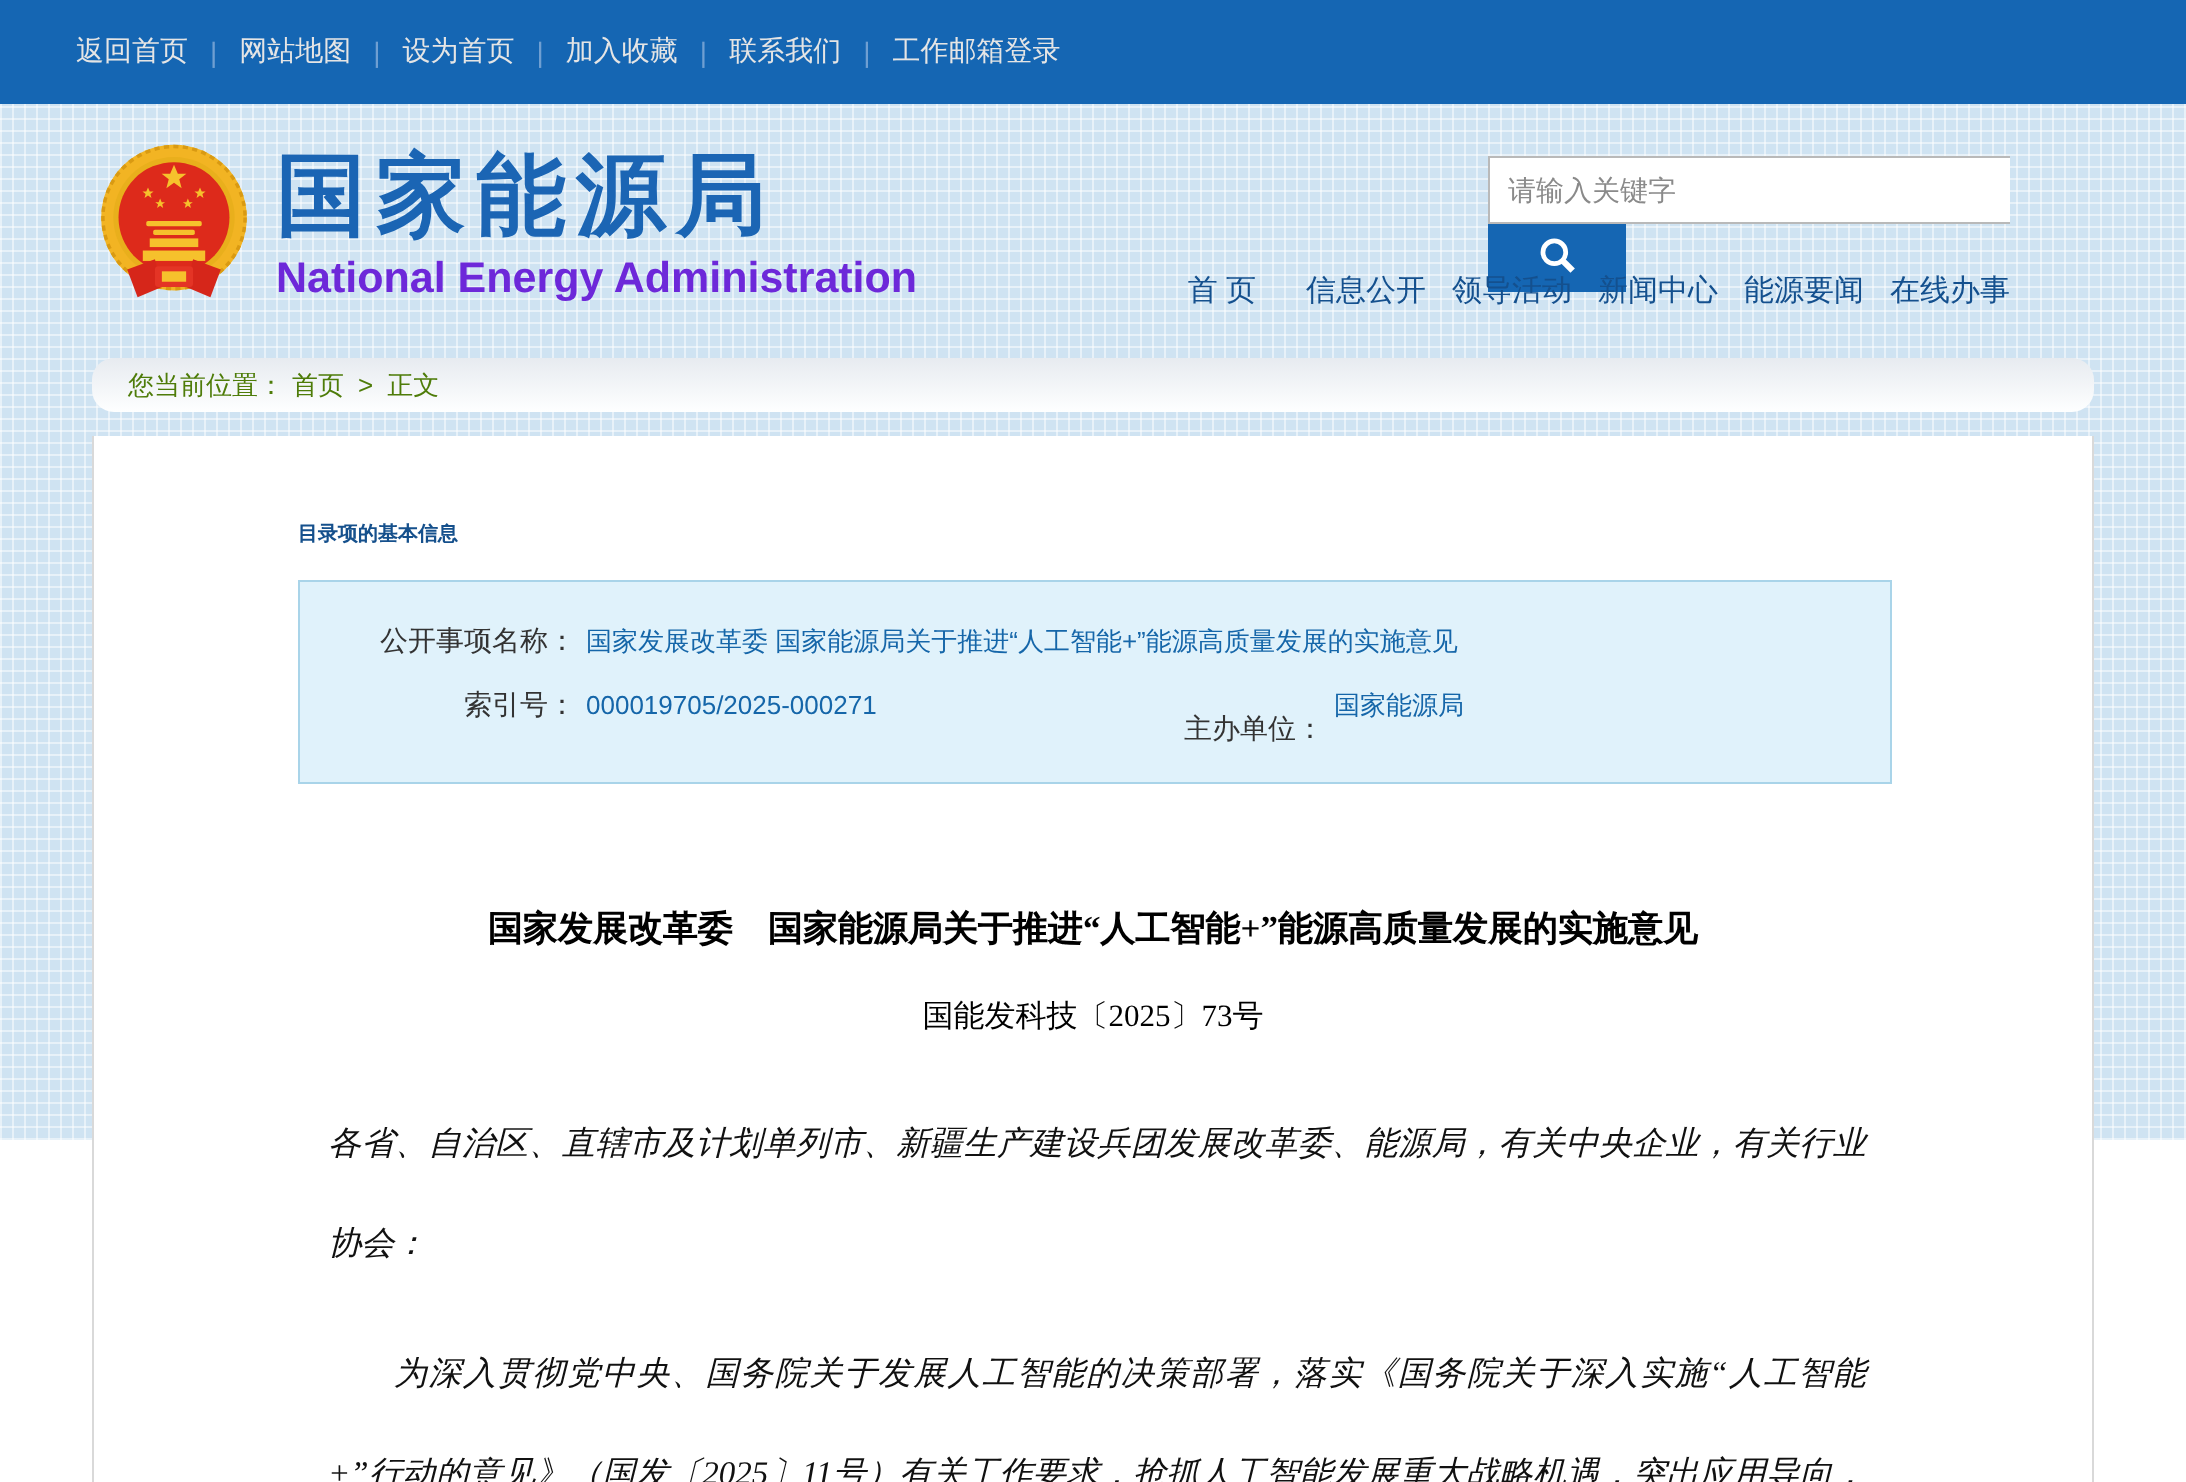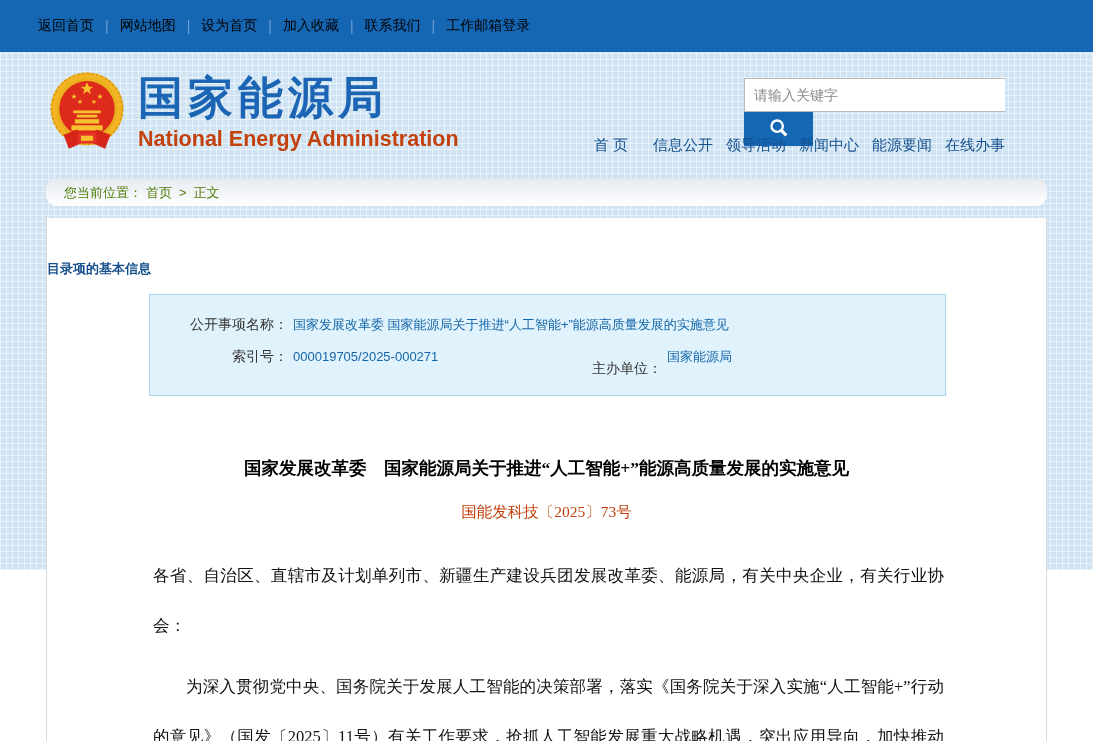--- a/index.html
+++ b/index.html
@@ -13,28 +13,28 @@
     background-color:#cfe3f2;
     background-image:
       repeating-linear-gradient(0deg, rgba(255,255,255,.5) 0 1px, transparent 1px 6px),
       repeating-linear-gradient(90deg, rgba(255,255,255,.5) 0 1px, transparent 1px 6px);
   }
   .topbar {
     position:relative; z-index:2; height:52px; background:#1566b3;
     display:flex; align-items:center; padding-left:38px;
     color:#fff; font-size:14px;
   }
-  .topbar .tlink { color:#000000; cursor:pointer; white-space:nowrap; }
+  .topbar .tlink { color:#e5e5e5; cursor:pointer; white-space:nowrap; }
   .topbar .sep { margin:0 11px; color:#6f9fd2; }
 
   .header { position:relative; z-index:2; height:118px; }
   .brand { position:absolute; left:48px; top:18px; display:flex; align-items:flex-start; }
   .brand-text { margin-left:12px; padding-top:2px; }
   .brand-cn { font-size:45px; font-weight:bold; color:#1b65b4; letter-spacing:5px; line-height:52px; }
-  .brand-en { font-size:21.5px; font-weight:bold; color:#c2410c; line-height:26px; margin-top:2px; }
+  .brand-en { font-size:21.5px; font-weight:bold; color:#6d28d9; line-height:26px; margin-top:2px; }
 
   .search { position:absolute; right:88px; top:26px; display:flex;flex-direction:column; }
   .search input {
     width:261px; height:34px; border:1px solid #b9b9b9; border-right:none;
     padding:0 9px; font-size:14px; color:#333; outline:none;
     font-family:"Liberation Sans", sans-serif;
   }
   .search input::placeholder { color:#8a8a8a; }
   .search button {
     width:69px; height:34px; background:#1566b3; border:none; cursor:pointer;
@@ -55,47 +55,47 @@
   }
   .breadcrumb .bc-link { color:#4e7c09; cursor:pointer; }
   .breadcrumb .bc-sep { margin:0 7px; }
   .breadcrumb .bc-prefix { margin-right:4px; }
 
   .content {
     position:relative; z-index:1; width:1001px; margin:12px auto 0;
     background:#fff; border-left:1px solid #d9d9d9; border-right:1px solid #d9d9d9;
     min-height:523px; padding:42px 0 30px;
   }
-  .section-title { font-size:13px; font-weight:bold; color:#15508c; }
+  .section-title { margin-left:102px; font-size:10px; font-weight:bold; color:#15508c; }
 
   .info-panel {
     margin:16px 0 0 102px; width:797px; background:#e0f2fb;
     border:1px solid #a9d4e9; padding:8px 0 16px; font-size:14px;
   }
   .info-row { display:flex; align-items:flex-start; margin-top:11px; line-height:21px; }
   .info-label { width:138px; text-align:right; color:#333; flex-shrink:0; }
   .info-value { color:#1566a9; font-size:13px; padding-left:5px; }
   .info-value.link { cursor:pointer; }
   .cell-left { display:flex; width:422px; flex-shrink:0; }
   .info-label2 { width:90px; text-align:right; color:#333; flex-shrink:0;margin-top:12px; }
 
   .doc-title {
     margin:60px 80px 0; text-align:center;
     font-family:"Liberation Serif", serif; font-weight:bold;
     font-size:17.5px; color:#000;
   }
   .doc-number {
     margin-top:22px; text-align:center;
-    font-family:"Liberation Serif", serif; font-size:15.5px; color:#c2410c;
+    font-family:"Liberation Serif", serif; font-size:15.5px; color:#000000;
   }
   .doc-body {
     margin:28px 98px 0 102px; font-family:"Liberation Serif", serif;
     font-size:16.5px; color:#111; line-height:50px; text-align:justify;
   }
-  .para { margin:4px; }
+  .para { margin:15px;font-style:italic; }
   .para.indent { text-indent:2em; margin-top:11px; }
 </style>
 </head>
 <body>
 
 <div class="blue-band"></div>
 
 <div class="topbar">
   <span class="tlink">返回首页</span>
   <span class="sep">|</span>

